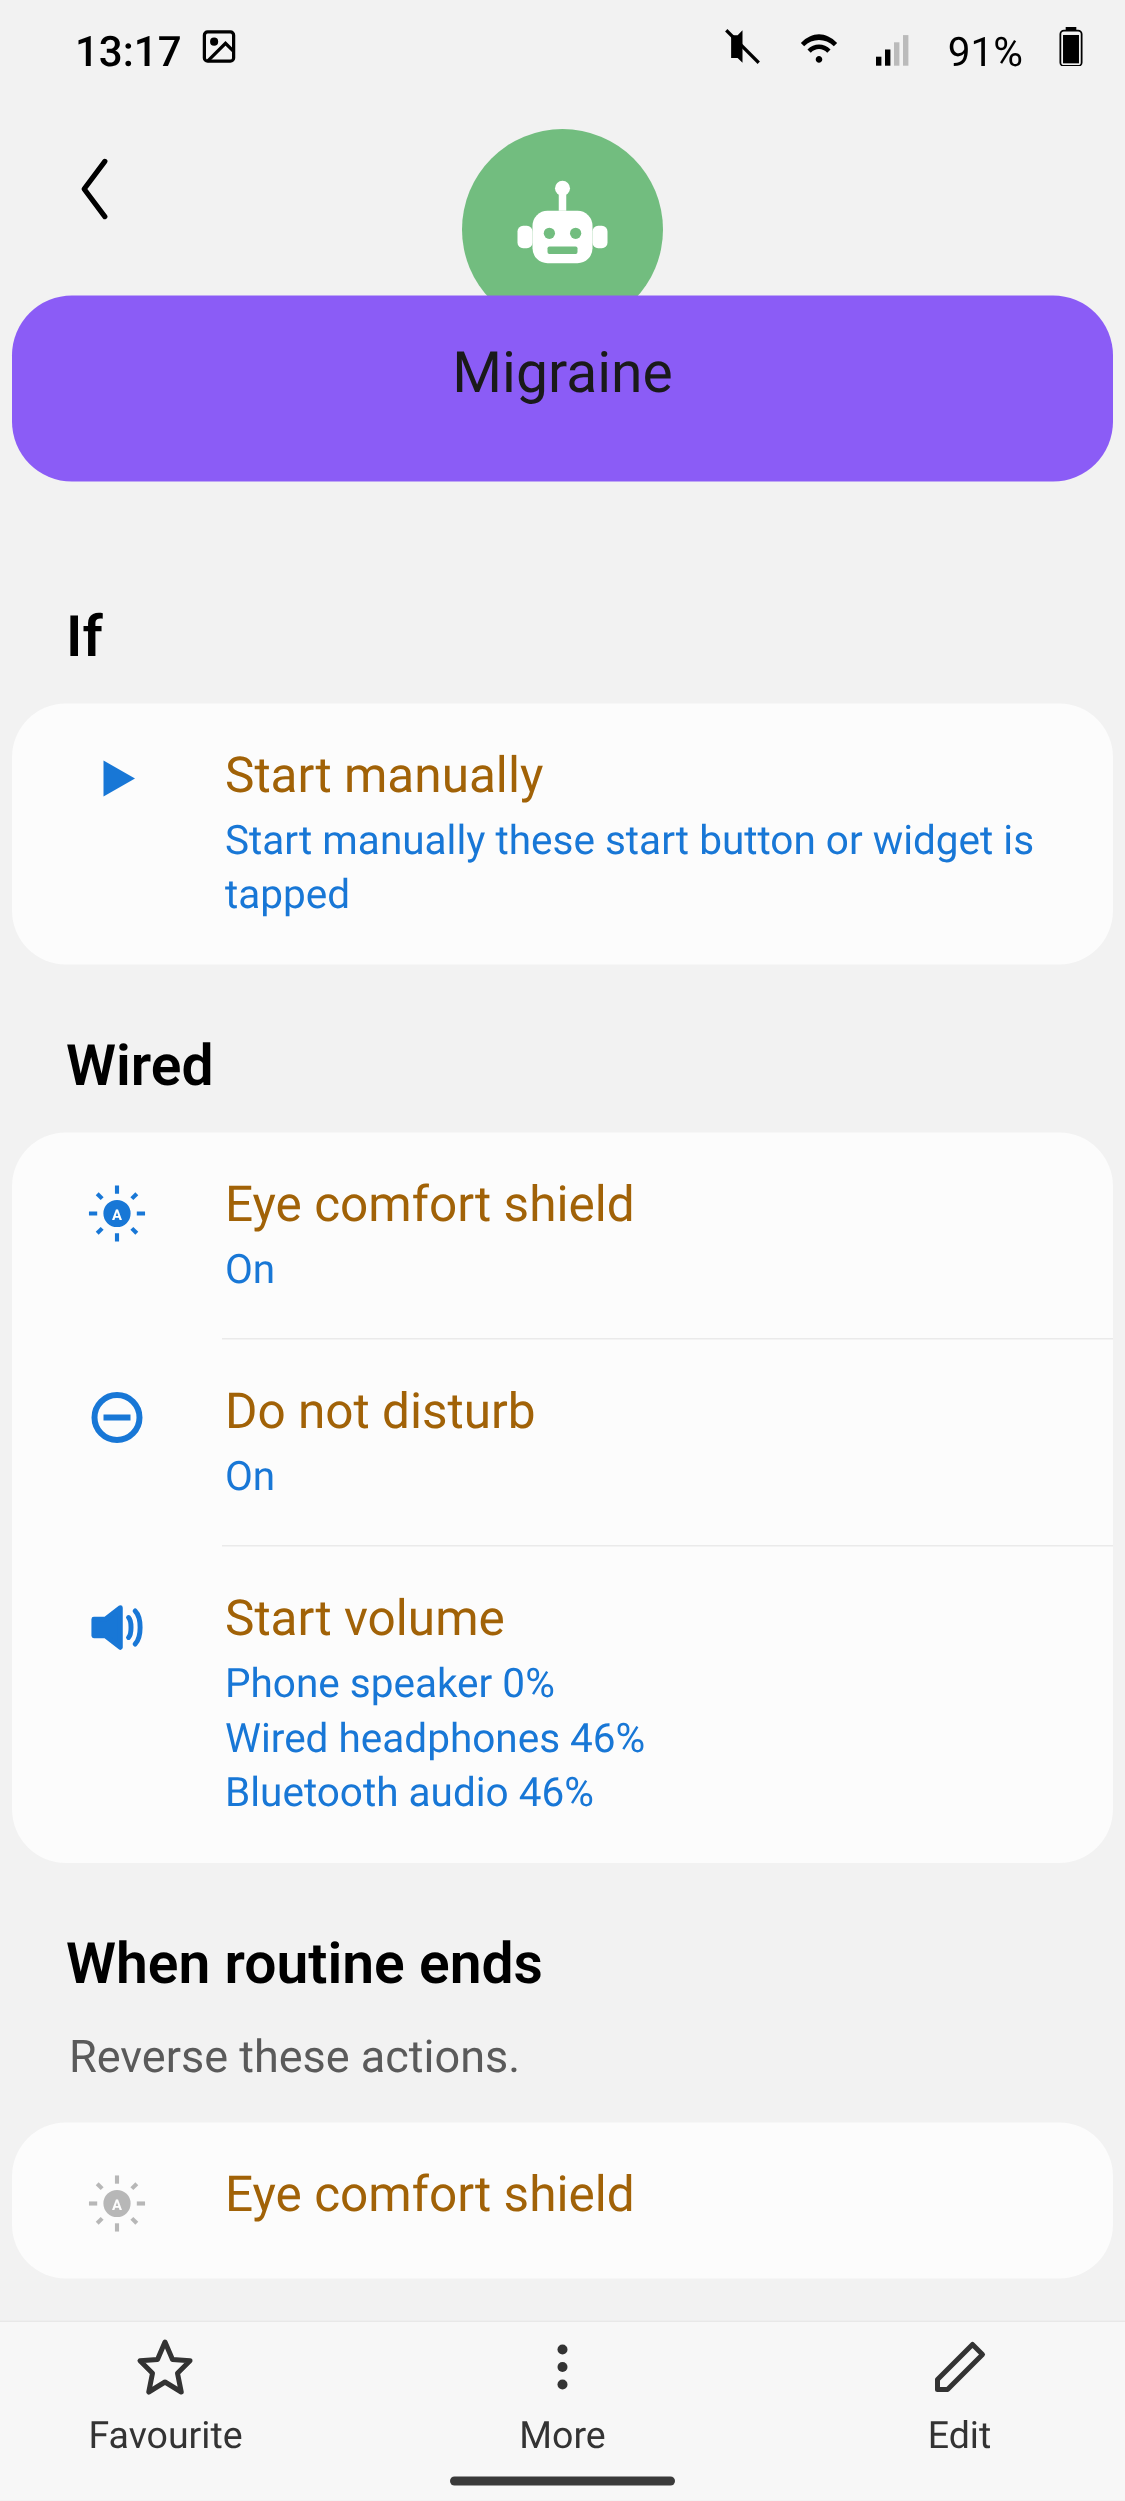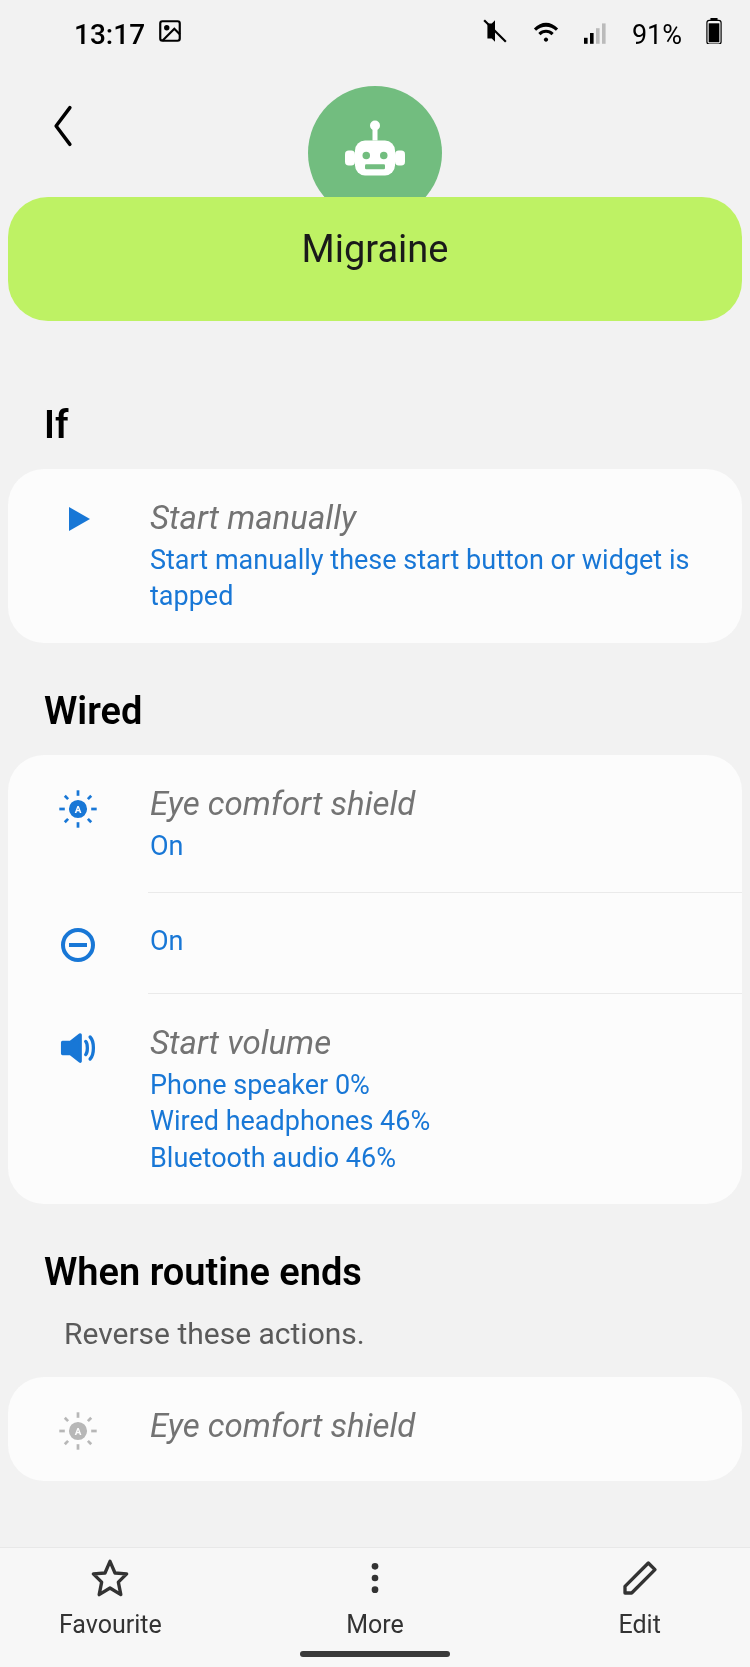--- a/index.html
+++ b/index.html
@@ -13,21 +13,21 @@
 }
 
 .status-bar {
   display: flex;
   justify-content: space-between;
   align-items: center;
   padding: 18px 28px 12px 50px;
   font-size: 28px;
   color: #000;
 }
-.status-left { display: flex; align-items: center; gap: 12px; font-weight: 500; margin-left: 24px; }
+.status-left { display: flex; align-items: center; gap: 12px; font-weight: 500; }
 .status-right { display: flex; align-items: center; gap: 24px; }
 
 .back-btn {
   padding: 40px 0 0 46px;
 }
 .back-btn svg { width: 34px; height: 46px; }
 
 .routine-header {
   text-align: center;
   padding: 0 0 30px 0;
@@ -42,21 +42,21 @@
   align-items: center;
   justify-content: center;
 }
 .routine-name {
   font-size: 38px;
   color: #1a1a1a;
   font-weight: 400;
 }
 
 .header-card {
-  background: #bef264;
+  background: #8b5cf6;
   border-radius: 40px;
   margin: 0 8px;
   padding: 30px 0 50px 0;
   position: relative;
   top: -70px;
   margin-bottom: -40px;
 }
 .routine-icon-wrap {
   position: relative;
   top: -67px;
@@ -89,35 +89,34 @@
   display: flex;
   align-items: center;
   justify-content: center;
   flex-shrink: 0;
   margin-right: 32px;
   padding-top: 4px;
 }
 .row-body { flex: 1; }
 .row-title {
   font-size: 33px;
-  color: #737373;
+  color: #a16207;
   line-height: 1.3;
-  font-style: italic;
 }
 .row-sub {
   font-size: 27px;
   color: #1877d6;
   margin-top: 2px;
   line-height: 1.35;
 }
 
 .section-subtitle {
   font-size: 30px;
   color: #5a5a5a;
-  padding: 0 46px 26px 64px;
+  padding: 0 46px 26px 46px;
 }
 
 .when-ends .row-icon svg { opacity: 0.55; }
 
 .bottom-nav {
   position: absolute;
   bottom: 0;
   left: 0;
   right: 0;
   height: 120px;
@@ -258,20 +257,21 @@
     </div>
   </div>
   <div class="row">
     <div class="row-icon">
       <svg width="40" height="40" viewBox="0 0 40 40" fill="none" stroke="#1877d6" stroke-width="4">
         <circle cx="20" cy="20" r="15"></circle>
           <line x1="11" y1="20" x2="29" y2="20"></line>
       </svg>
     </div>
     <div class="row-body">
+      <div class="row-title">Do not disturb</div>
       <div class="row-sub">On</div>
     </div>
   </div>
   <div class="row">
     <div class="row-icon">
       <svg width="44" height="44" viewBox="0 0 40 40" fill="none" stroke="#1877d6" stroke-width="3" stroke-linejoin="round">
         <path d="M6 15v10h7l9 7V8l-9 7H6z" fill="#1877d6"></path>
         <path d="M27 14c2 2 2 10 0 12" stroke-linecap="round"></path>
         <path d="M31 10c4 4 4 16 0 20" stroke-linecap="round"></path>
       </svg>

